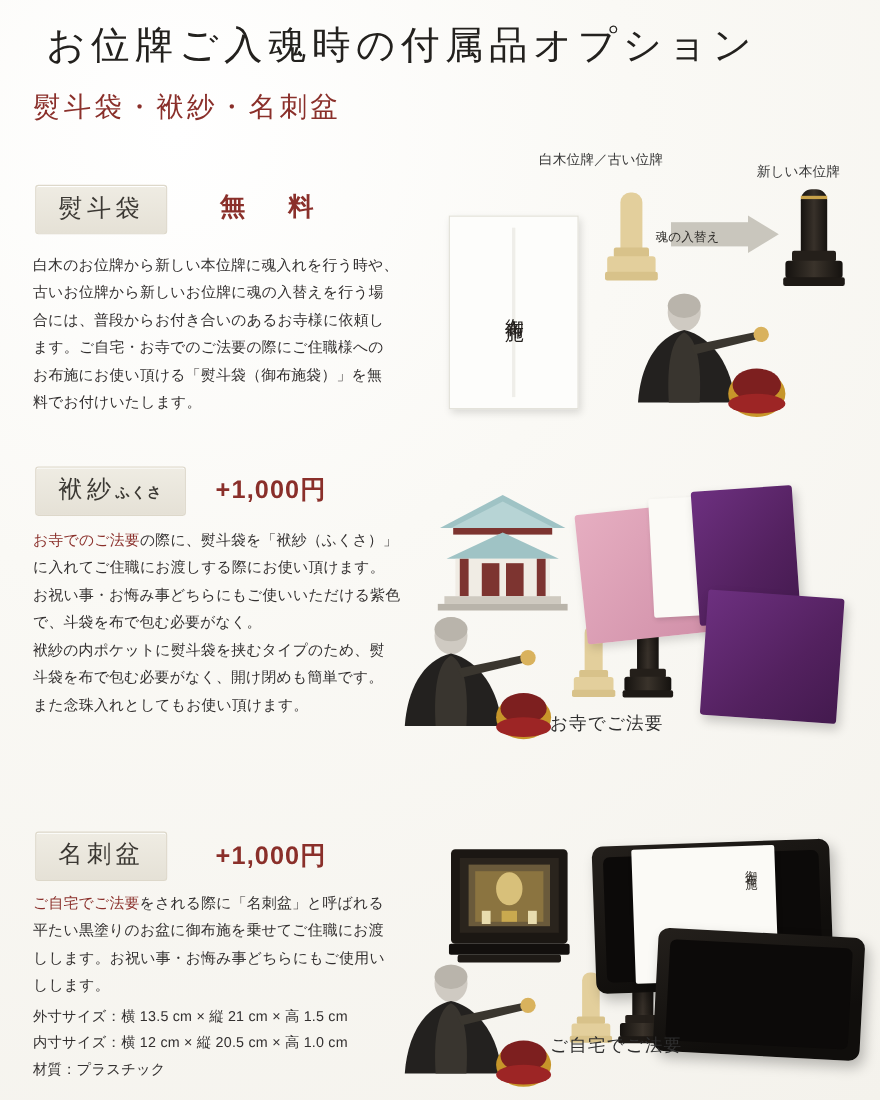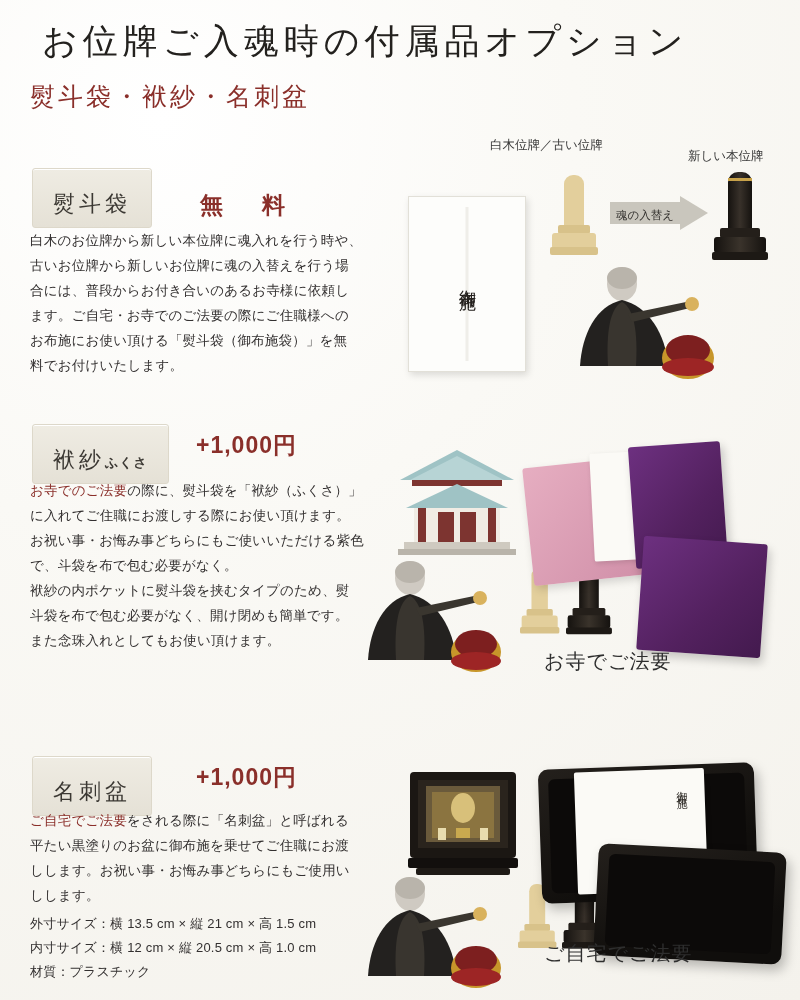--- a/index.html
+++ b/index.html
@@ -41,21 +41,21 @@
     letter-spacing: 3px;
     color: #8a2f2a;
     font-weight: 400;
     white-space: nowrap;
   }
 
   
   .badge {
     position: absolute;
     display: inline-block;
-    padding: 20px 20px 8px 20px;
+    padding: 5px 20px 8px 20px;
     background: linear-gradient(180deg, #efece3 0%, #e5e1d6 100%);
     border: 1px solid #ddd8ca;
     border-radius: 3px;
     font-size: 22px;
     letter-spacing: 4px;
     color: #3b3833;
     white-space: nowrap;
     box-shadow: 0 1px 0 #fff inset;
   }
   .badge .small {
@@ -102,25 +102,24 @@
 
   
   .caption {
     position: absolute;
     font-size: 12.5px;
     color: #3a3a3a;
     white-space: nowrap;
   }
   .caption-lg {
     position: absolute;
-    font-size: 20px;
+    font-size: 16px;
     color: #2e2e2e;
     white-space: nowrap;
     letter-spacing: 1px;
-    padding-left: 44px;
   }
 
   
   .env {
     position: absolute;
     background: #fdfdfb;
     border: 1px solid #e2e0d8;
     box-shadow: 2px 3px 7px rgba(0,0,0,.13);
   }
   .env .band {
@@ -295,21 +294,21 @@
 <body>
 
 <div class="page">
 
   <div class="main-title">お位牌ご入魂時の付属品オプション</div>
   <div class="sub-title">熨斗袋・袱紗・名刺盆</div>
 
   <div class="badge" style="left:32px; top:168px;">
     <span>熨斗袋</span>
   </div>
-  <div class="free" style="left:200px; top:172px;margin-top:18px;">無　料</div>
+  <div class="free" style="left:200px; top:172px;">無　料</div>
 
   <div class="para" style="left:30px; top:228px;">白木のお位牌から新しい本位牌に魂入れを行う時や、
 古いお位牌から新しいお位牌に魂の入替えを行う場
 合には、普段からお付き合いのあるお寺様に依頼し
 ます。ご自宅・お寺でのご法要の際にご住職様への
 お布施にお使い頂ける「熨斗袋（御布施袋）」を無
 料でお付けいたします。</div>
 
   <div class="caption" style="left:490px; top:137px;">白木位牌／古い位牌</div>
   <div class="caption" style="left:688px; top:148px;">新しい本位牌</div>
@@ -323,21 +322,21 @@
     <div class="top"></div>
     <div class="mid"></div>
     <div class="base"></div>
     <div class="foot"></div>
   </div>
 
   <div class="arrow" style="left:610px; top:196px;">
     <div class="shaft"></div>
     <div class="head"></div>
   </div>
-  <div class="arrow-label" style="left:616px; top:208px;text-align:right;">魂の入替え</div>
+  <div class="arrow-label" style="left:596px; top:208px;text-align:right;">魂の入替え</div>
 
   <div class="tablet-black" style="left:712px; top:172px; width:56px; height:90px;">
     <div class="top"></div>
     <div class="gold"></div>
     <div class="mid"></div>
     <div class="base"></div>
     <div class="foot"></div>
   </div>
 
   <div class="monk" style="left:562px; top:262px;">

